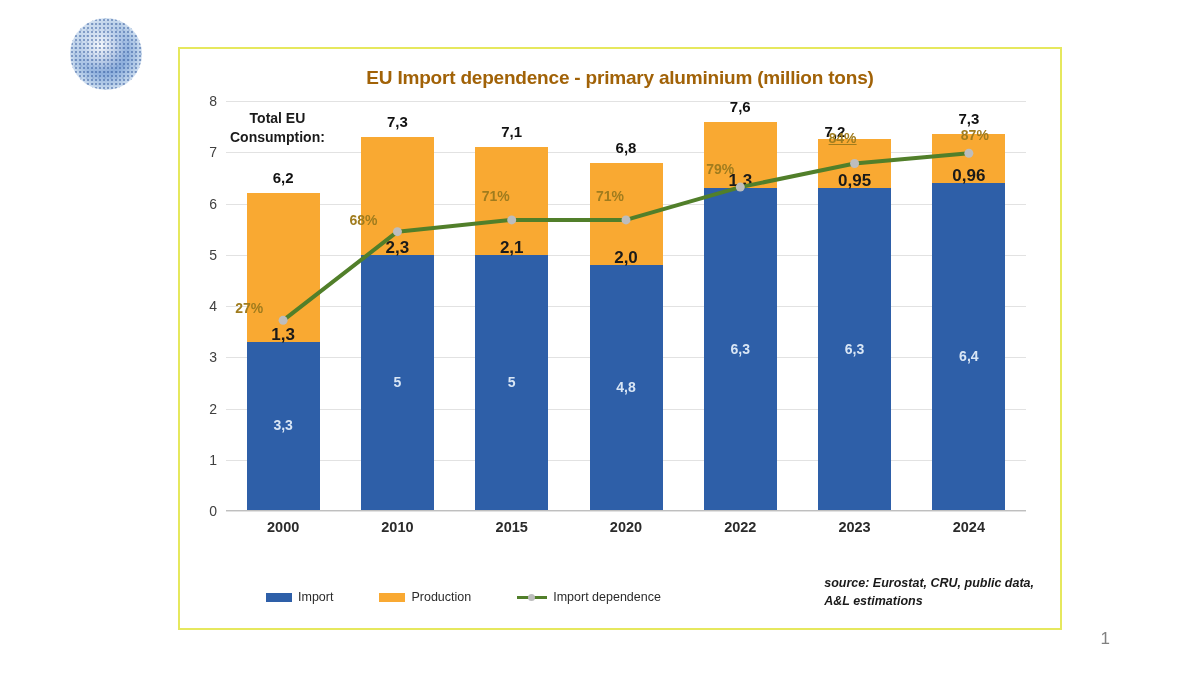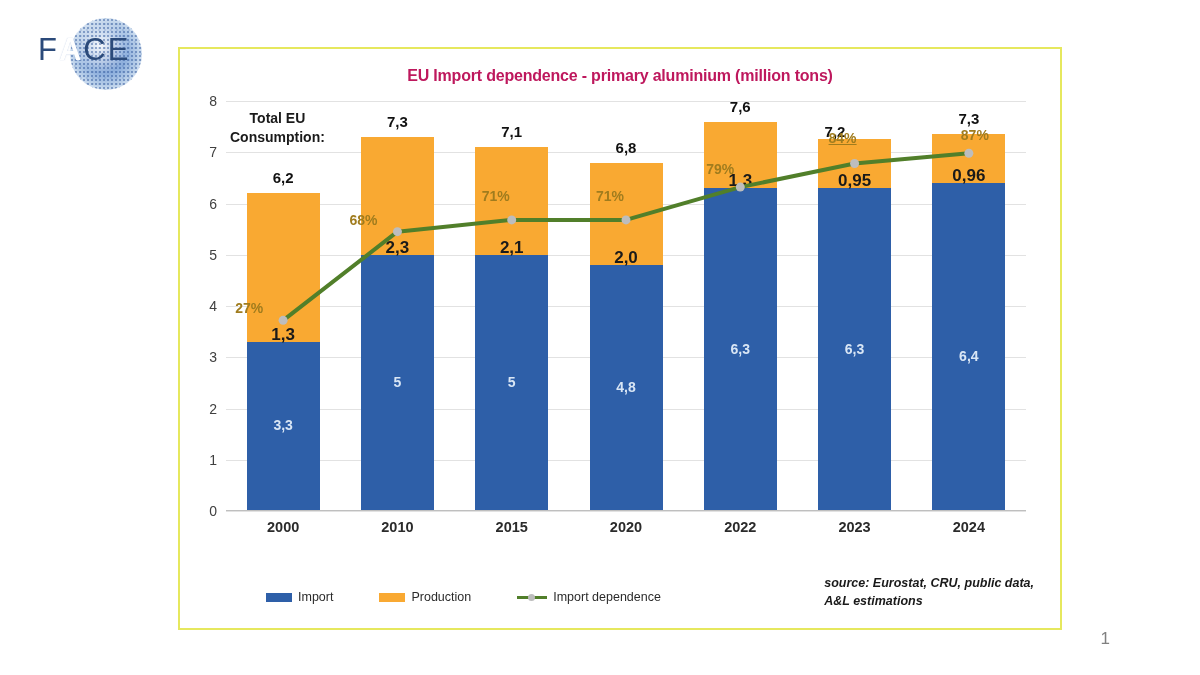--- a/index.html
+++ b/index.html
@@ -72,23 +72,23 @@
     border: 2px solid #e6e85e;
     background: #ffffff;
     box-sizing: border-box;
   }
 
   #chart-title {
     position: absolute;
     left: 0; top: 18px;
     width: 100%;
     text-align: center;
-    font-size: 16px;
-    font-weight: bold;
-    color: #be185d;
+    font-size: 19px;
+    font-weight: bold;
+    color: #a16207;
     letter-spacing: -0.2px;
   }
 
   
   #plot {
     position: absolute;
     left: 46px; top: 52px;
     width: 800px; height: 410px;
   }
   .gridline {
@@ -218,21 +218,20 @@
     color: #1a1a1a;
     line-height: 1.45;
     text-align: left;
   }
 </style>
 </head>
 <body>
 
 <div id="logo">
   <div class="sphere"></div>
-  <div class="wordmark"><span>F</span><span class="a">A</span><span>CE</span></div>
 </div>
 
 <div id="page-number">1</div>
 
 <div id="chart-frame">
 
   <div id="chart-title">EU Import dependence - primary aluminium (million tons)</div>
 
   <div id="plot">
     <div id="gridlines">

